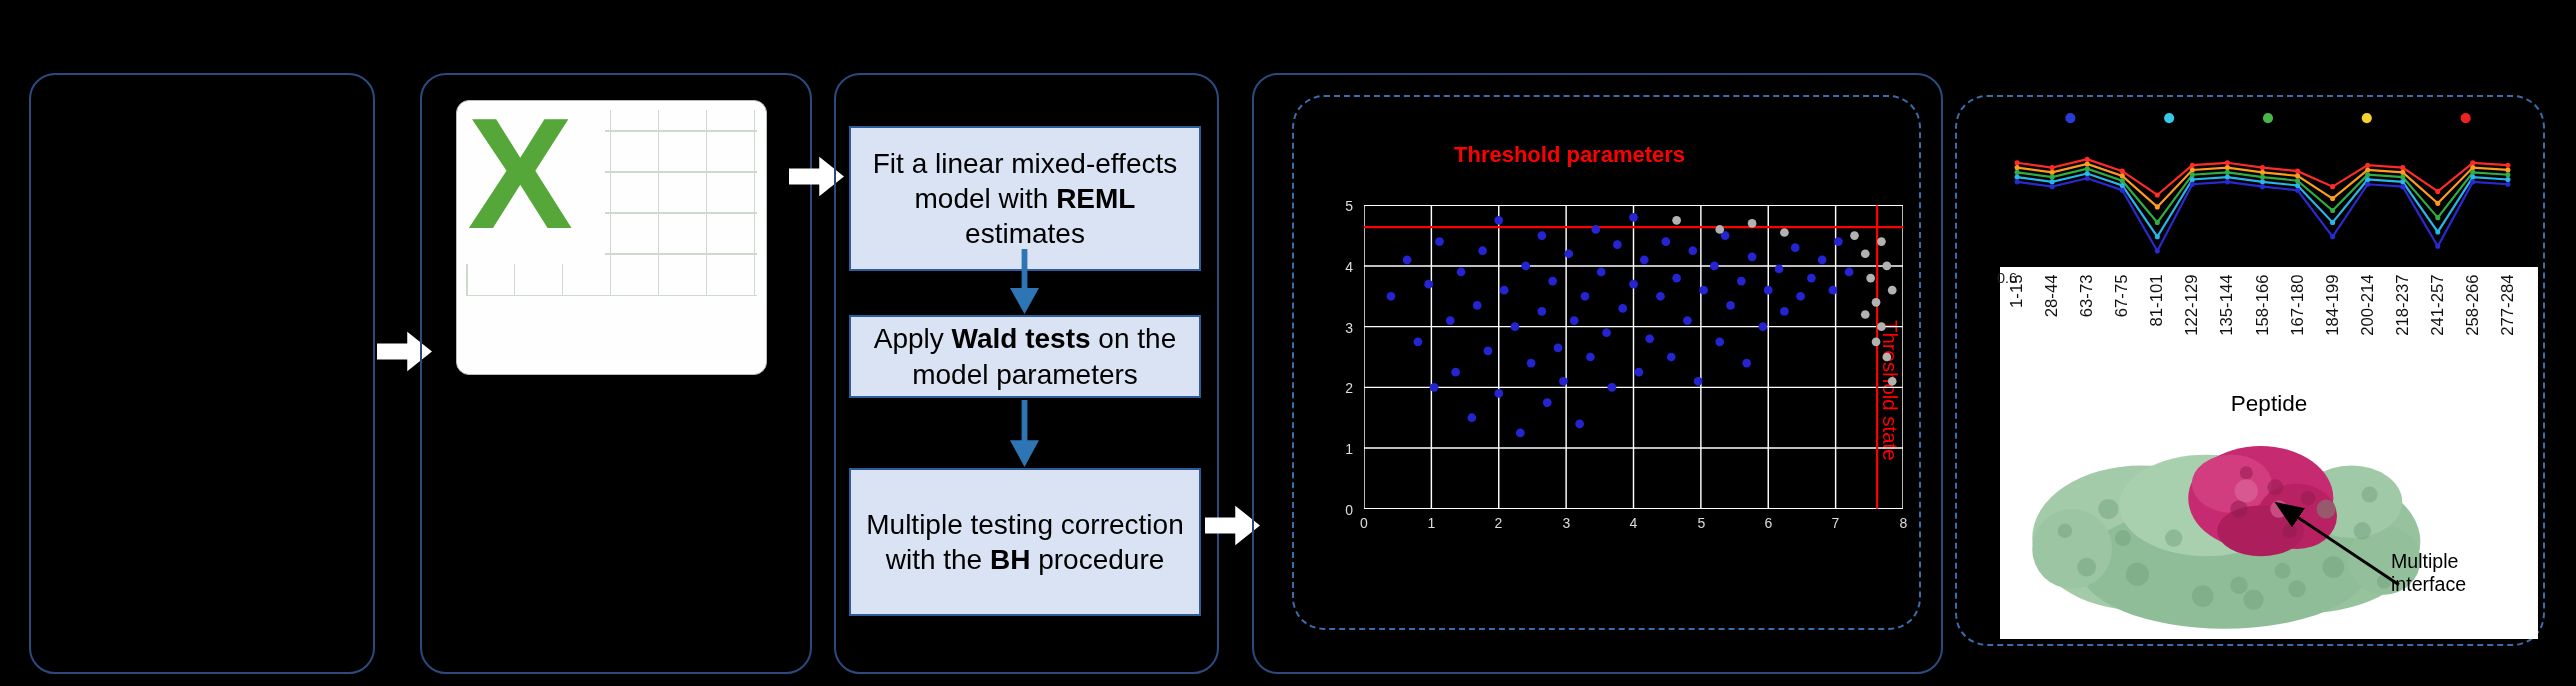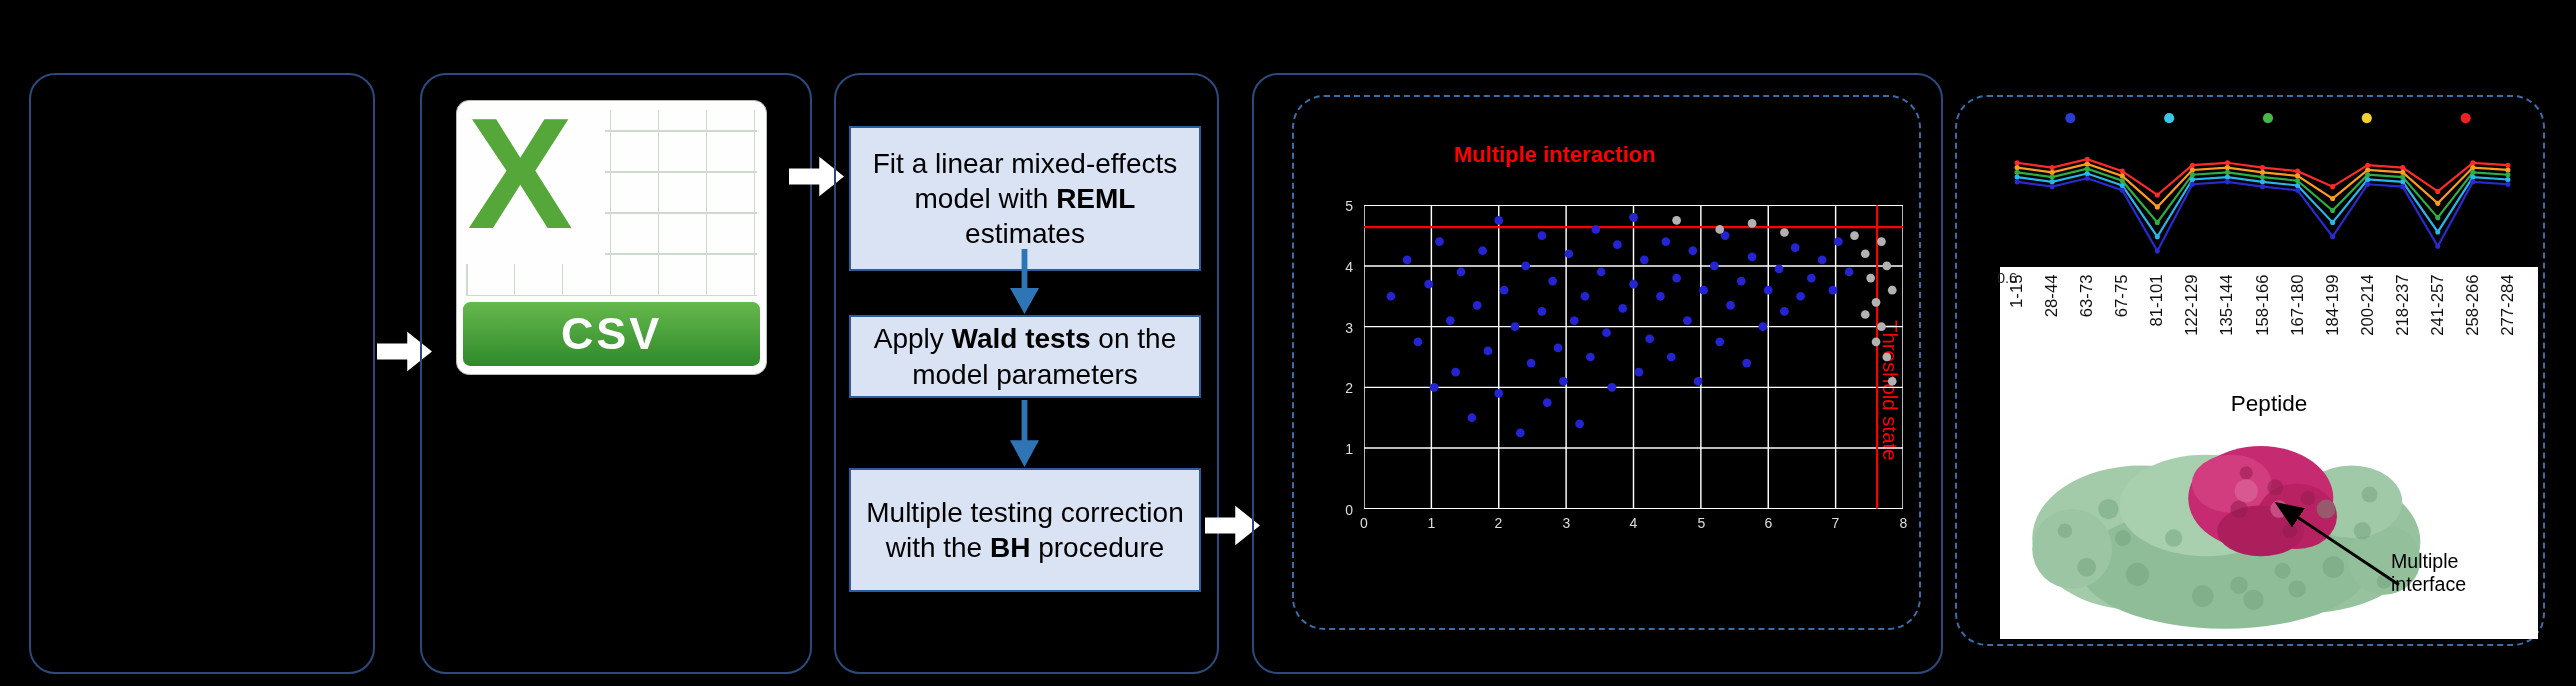--- a/index.html
+++ b/index.html
@@ -49,55 +49,52 @@
   <div class="box" style="left:29px;top:73px;width:342px;height:597px;"></div>
 
   <div class="block-arrow" style="left:377px;top:329px;width:55px;height:45px;"></div>
 
   <div class="box" style="left:420px;top:73px;width:388px;height:597px;"></div>
   <div class="csv-icon">
     <div class="csv-sheet"></div>
     <div class="csv-grid"></div>
     <div class="csv-xpatch"></div>
     <div class="csv-x">X</div>
-    <div class="csv-banner">
-      <span>CSV</span>
-    </div>
   </div>
 
   <div class="block-arrow" style="left:789px;top:154px;width:55px;height:45px;"></div>
 
   <div class="box" style="left:834px;top:73px;width:381px;height:597px;"></div>
 
   <div class="flow-box" style="top:102px;height:145px;margin-top:24px;">
     <div>
       <span>Fit a linear mixed-effects model with </span><b>REML</b><span> estimates</span>
     </div>
   </div>
   <div class="down-arrow" style="left:1010px;top:249px;width:29px;height:65px;"></div>
 
   <div class="flow-box" style="top:315px;height:83px;">
     <div>
       <span>Apply </span><b>Wald tests</b><span> on the model parameters</span>
     </div>
   </div>
   <div class="down-arrow" style="left:1010px;top:400px;width:29px;height:67px;"></div>
 
-  <div class="flow-box" style="top:468px;height:124px;">
+  <div class="flow-box" style="top:468px;height:148px;">
     <div>
       <span>Multiple testing correction with the </span><b>BH</b><span> procedure</span>
     </div>
   </div>
 
   <div class="block-arrow" style="left:1205px;top:503px;width:55px;height:45px;"></div>
 
   <div class="box" style="left:1252px;top:73px;width:687px;height:597px;"></div>
   <div class="dashed" style="left:1292px;top:95px;width:625px;height:531px;"></div>
 
-  <div class="sc-title">Multiple interaction</div>
+  <div class="sc-title">Threshold parameters</div>
   <div class="sc-right-label">Threshold state</div>
 
   <svg id="scatter-svg" width="539" height="304" style="position:absolute;left:1364px;top:205px;" viewBox="0 0 742 418">
       <line x1="0" y1="0" x2="0" y2="418" stroke="#ffffff" stroke-width="2"></line>
       <line x1="92.75" y1="0" x2="92.75" y2="418" stroke="#ffffff" stroke-width="2"></line>
       <line x1="185.5" y1="0" x2="185.5" y2="418" stroke="#ffffff" stroke-width="2"></line>
       <line x1="278.25" y1="0" x2="278.25" y2="418" stroke="#ffffff" stroke-width="2"></line>
       <line x1="371" y1="0" x2="371" y2="418" stroke="#ffffff" stroke-width="2"></line>
       <line x1="463.75" y1="0" x2="463.75" y2="418" stroke="#ffffff" stroke-width="2"></line>
       <line x1="556.5" y1="0" x2="556.5" y2="418" stroke="#ffffff" stroke-width="2"></line>

